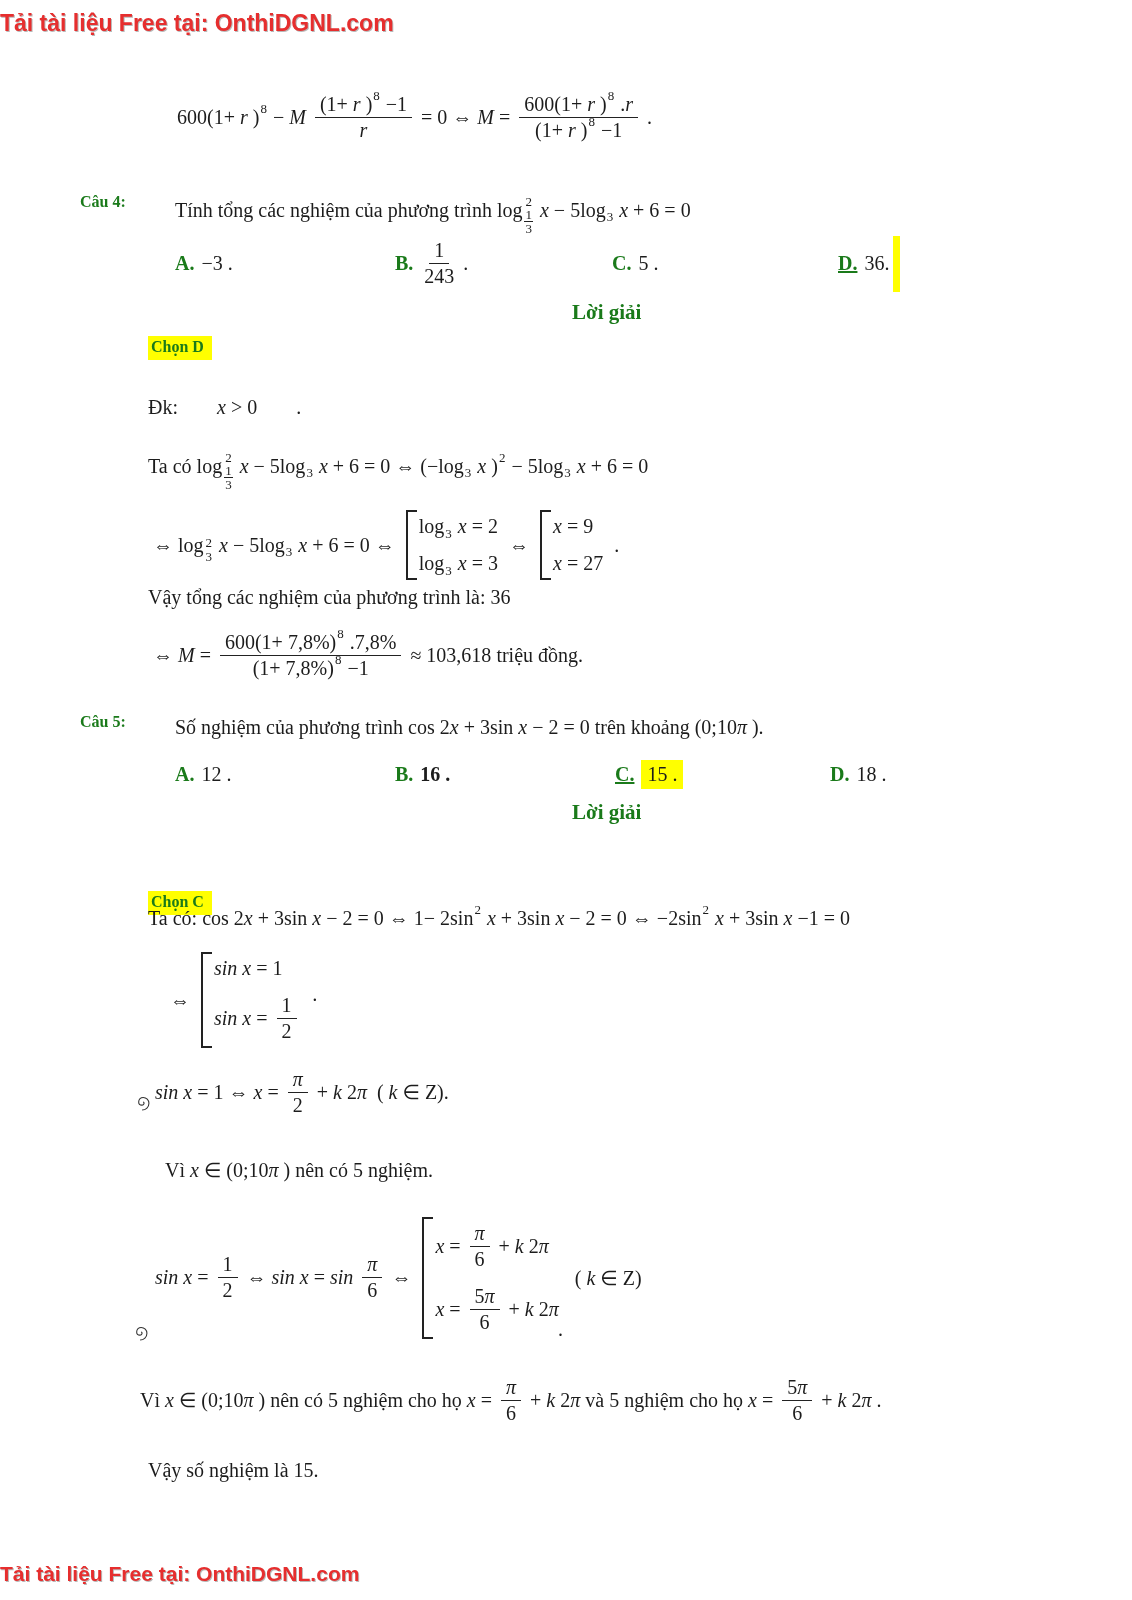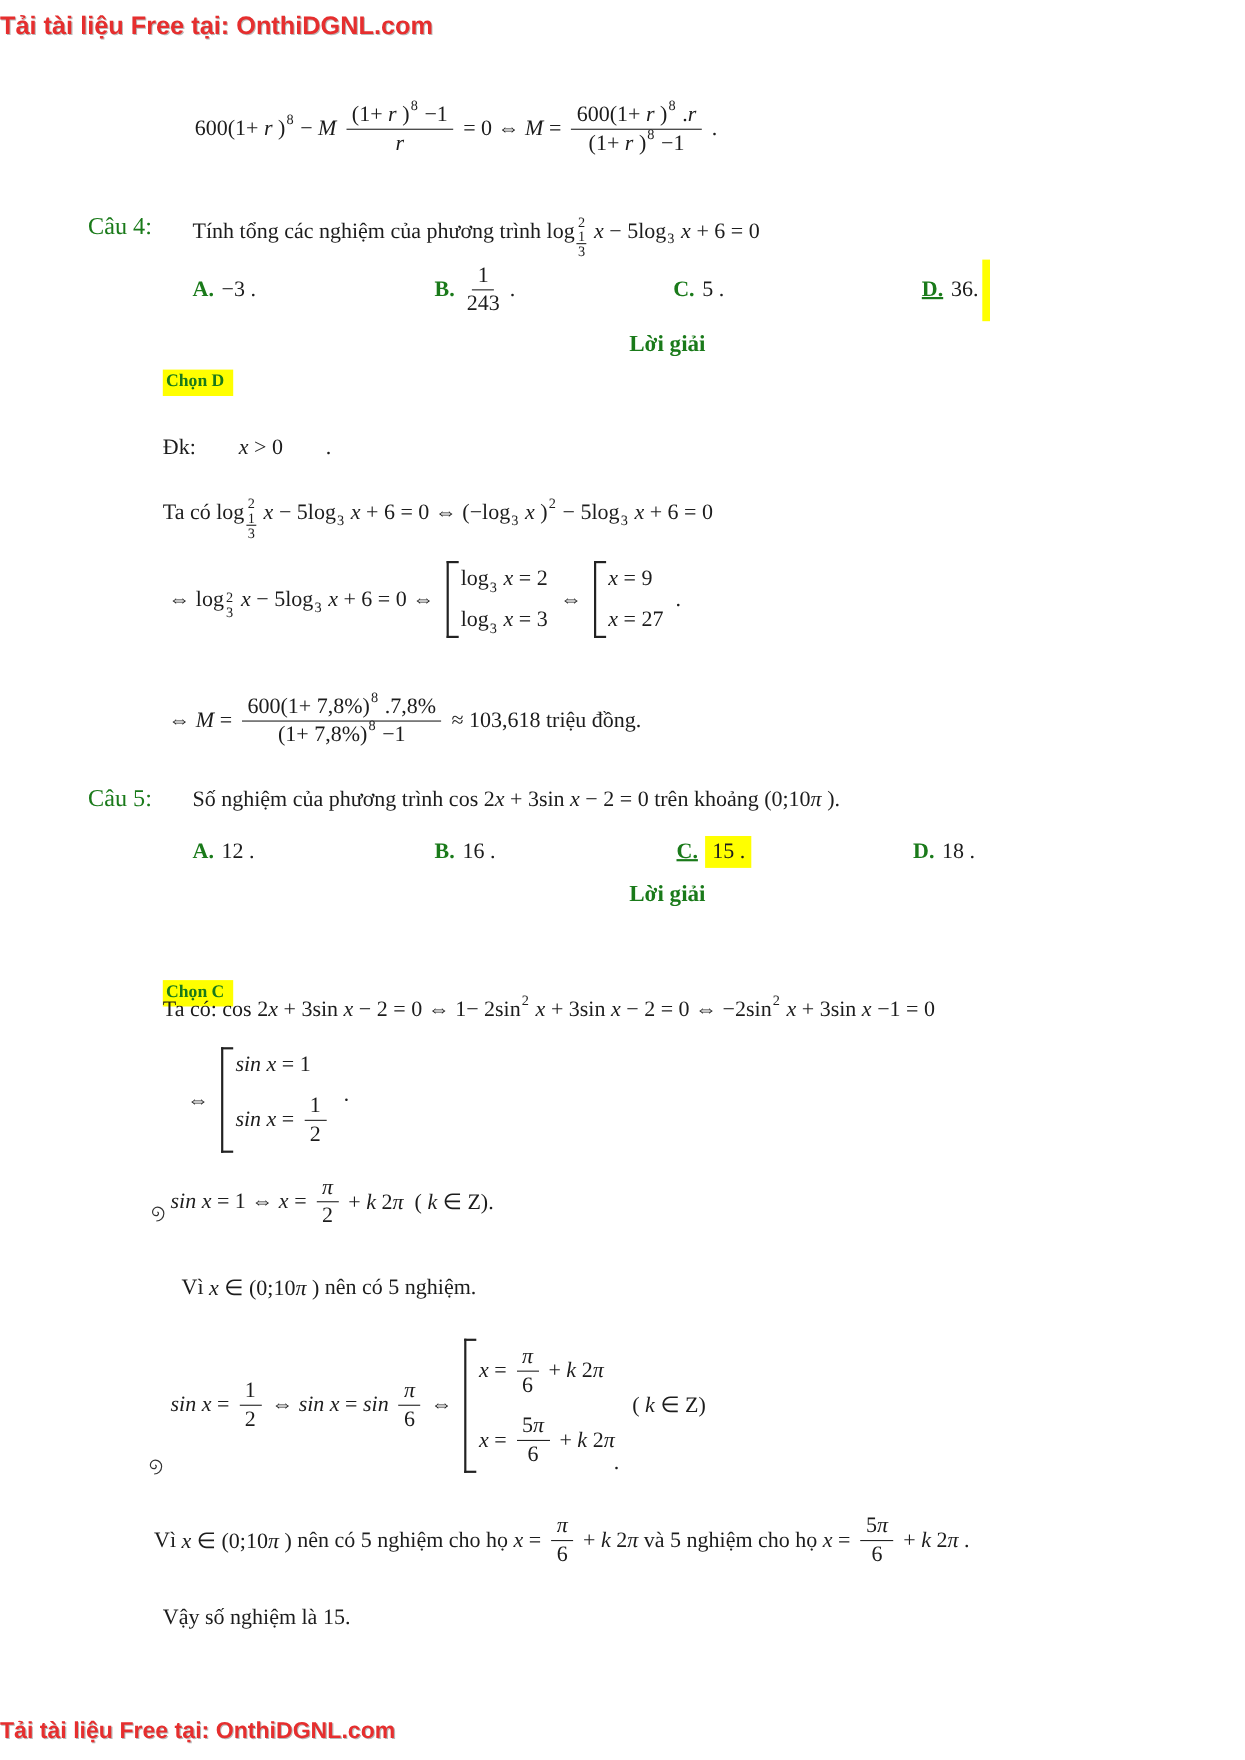--- a/index.html
+++ b/index.html
@@ -19,21 +19,21 @@
   .ss{display:inline-flex;flex-direction:column;align-items:center;font-size:13px;
       line-height:1.05;position:relative;top:5px;margin:0 2px;}
   .sfrac{display:inline-flex;flex-direction:column;align-items:center;line-height:1;}
   .sfd{border-top:1px solid #222;padding:0 1px;}
   .cases{display:inline-flex;align-items:center;position:relative;margin:0 6px;
          padding:5px 0 5px 13px;}
   .cases::before{content:"";position:absolute;left:0;top:0;bottom:0;width:9px;
          border:2px solid #222;border-right:none;}
   .rows{display:flex;flex-direction:column;align-items:flex-start;gap:14px;}
   .crow{display:flex;align-items:center;}
-  .glabel{position:absolute;font-size:22px;font-weight:normal;color:var(--green,#1a7a1a);}
+  .glabel{position:absolute;font-size:16px;font-weight:bold;color:var(--green,#1a7a1a);}
   .ans-letter{font-weight:bold;color:var(--green,#1a7a1a);margin-right:7px;}
   .u{text-decoration:underline;}
   .heading{position:absolute;font-size:21px;font-weight:bold;color:var(--green,#1a7a1a);}
   .choice{position:absolute;font-size:16px;font-weight:bold;color:var(--green,#1a7a1a);
           background:var(--yellow,#ffff00);padding:2px 8px 4px 3px;}
   .hl{background:var(--yellow,#ffff00);padding:3px 6px;}
   .caret{position:absolute;background:var(--yellow,#ffff00);}
   .spiral{position:absolute;}
   .period{position:absolute;font-size:20px;}
 </style>
@@ -67,32 +67,33 @@
     <span class="line" style="position:static;"><span class="mt"><span>36.</span></span></span>
   </div>
   <div class="caret" style="left:893px;top:236px;width:7px;height:56px;"></div>
 
   <div class="heading" style="left:572px;top:300px;">Lời giải</div>
   <div class="choice" style="left:148px;top:336px;">Chọn D</div>
 
   <div class="line" style="left:148px;top:390px;height:34px;gap:34px;"><span class="rm"><span>Đk: </span></span><span class="mt"><span class="it">x</span><span> &gt; 0</span></span><span class="rm"><span> .</span></span></div>
   <div class="line" style="left:148px;top:438px;height:56px;"><span class="rm"><span>Ta có </span></span><span class="mt"><span>log</span></span><span class="ss"><span class="ssu"><span class="mt"><span>2</span></span></span><span class="ssd"><span class="sfrac"><span>1</span><span class="sfd">3</span></span></span></span><span class="mt"><span> </span><span class="it">x</span><span> − 5log</span></span><span class="sub"><span>3</span></span><span class="mt"><span> </span><span class="it">x</span><span> + 6 = 0 ⇔ </span></span><span class="mt"><span>(−log</span></span><span class="sub"><span>3</span></span><span class="mt"><span> </span><span class="it">x</span><span> )</span></span><span class="sup"><span>2</span></span><span class="mt"><span> − 5log</span></span><span class="sub"><span>3</span></span><span class="mt"><span> </span><span class="it">x</span><span> + 6 = 0</span></span></div>
   <div class="line" style="left:153px;top:505px;height:80px;"><span class="mt"><span>⇔ log</span></span><span class="ss"><span class="ssu"><span class="mt"><span>2</span></span></span><span class="ssd"><span class="mt"><span>3</span></span></span></span><span class="mt"><span> </span><span class="it">x</span><span> − 5log</span></span><span class="sub"><span>3</span></span><span class="mt"><span> </span><span class="it">x</span><span> + 6 = 0 ⇔ </span></span><span class="cases"><span class="rows"><span class="crow"><span class="mt"><span>log</span></span><span class="sub"><span>3</span></span><span class="mt"><span> </span><span class="it">x</span><span> = 2</span></span></span><span class="crow"><span class="mt"><span>log</span></span><span class="sub"><span>3</span></span><span class="mt"><span> </span><span class="it">x</span><span> = 3</span></span></span></span></span><span class="mt"><span> ⇔ </span></span><span class="cases"><span class="rows"><span class="crow"><span class="mt"><span class="it">x</span><span> = 9</span></span></span><span class="crow"><span class="mt"><span class="it">x</span><span> = 27</span></span></span></span></span><span class="mt"><span> .</span></span></div>
+  <div class="line" style="left:148px;top:582px;height:30px;">Vậy tổng các nghiệm của phương trình là: 36</div>
   <div class="line" style="left:153px;top:615px;height:80px;"><span class="mt"><span>⇔ </span><span class="it">M</span><span> = </span></span><span class="frac"><span class="fn"><span class="mt"><span>600(1+ 7,8%)</span></span><span class="sup"><span>8</span></span><span class="mt"><span> .7,8%</span></span></span><span class="fd"><span class="mt"><span>(1+ 7,8%)</span></span><span class="sup"><span>8</span></span><span class="mt"><span> −1</span></span></span></span><span class="mt"><span> ≈ 103,618 </span></span><span class="rm"><span>triệu đồng.</span></span></div>
 
   <div class="glabel" style="left:80px;top:713px;">Câu 5:</div>
   <div class="line" style="left:175px;top:705px;height:44px;"><span class="rm"><span>Số nghiệm của phương trình </span></span><span class="mt"><span>cos 2</span><span class="it">x</span><span> + 3sin </span><span class="it">x</span><span> − 2 = 0</span></span><span class="rm"><span> trên khoảng </span></span><span class="mt"><span>(0;10</span><span class="it">π</span><span> )</span></span><span class="rm"><span>.</span></span></div>
 
   <div class="line" style="left:175px;top:752px;height:44px;">
     <span class="ans-letter">A.</span>
     <span class="line" style="position:static;align-items:flex-end;"><span class="mt"><span>12 .</span></span></span>
   </div>
   <div class="line" style="left:395px;top:752px;height:44px;">
     <span class="ans-letter">B.</span>
-    <span class="line" style="position:static;"><span class="mt"><span>16 .</span></span></span>
+    <span class="line" style="position:static;font-weight:bold;"><span class="mt"><span>16 .</span></span></span>
   </div>
   <div class="line" style="left:615px;top:752px;height:44px;">
     <span class="ans-letter u">C.</span>
     <span class="line hl" style="position:static;"><span class="mt"><span>15 .</span></span></span>
   </div>
   <div class="line" style="left:830px;top:752px;height:44px;">
     <span class="ans-letter">D.</span>
     <span class="line" style="position:static;"><span class="mt"><span>18 .</span></span></span>
   </div>
 

